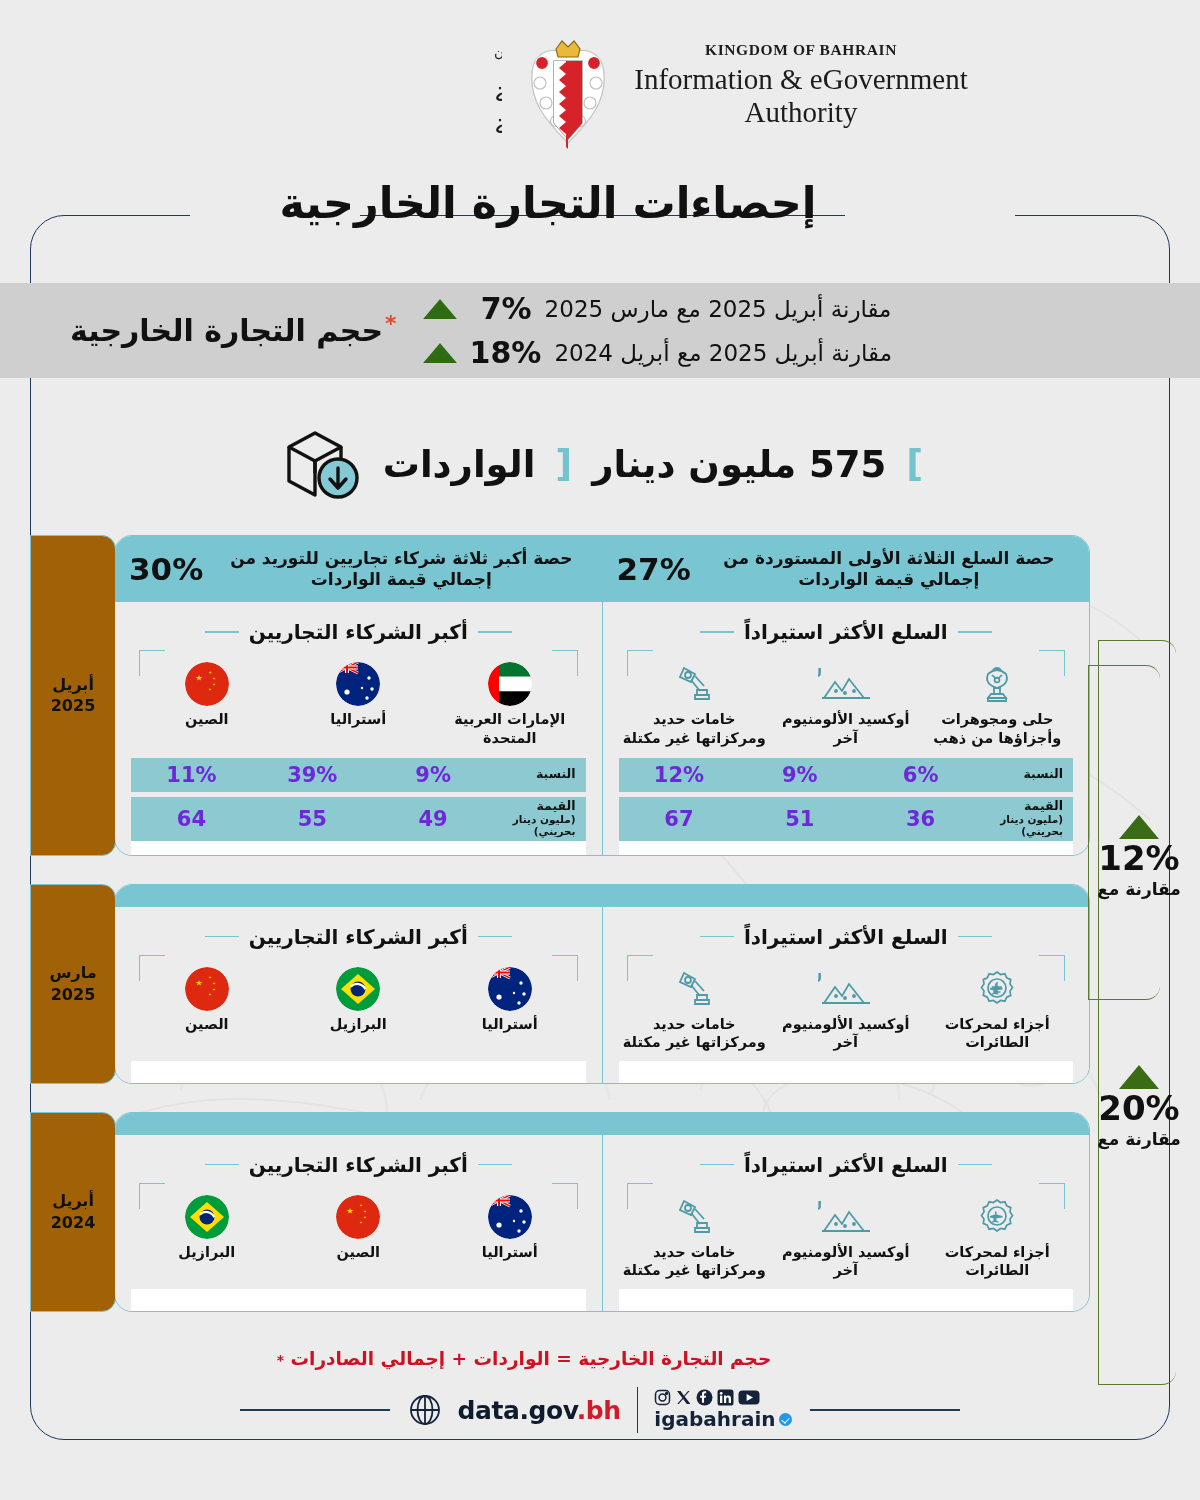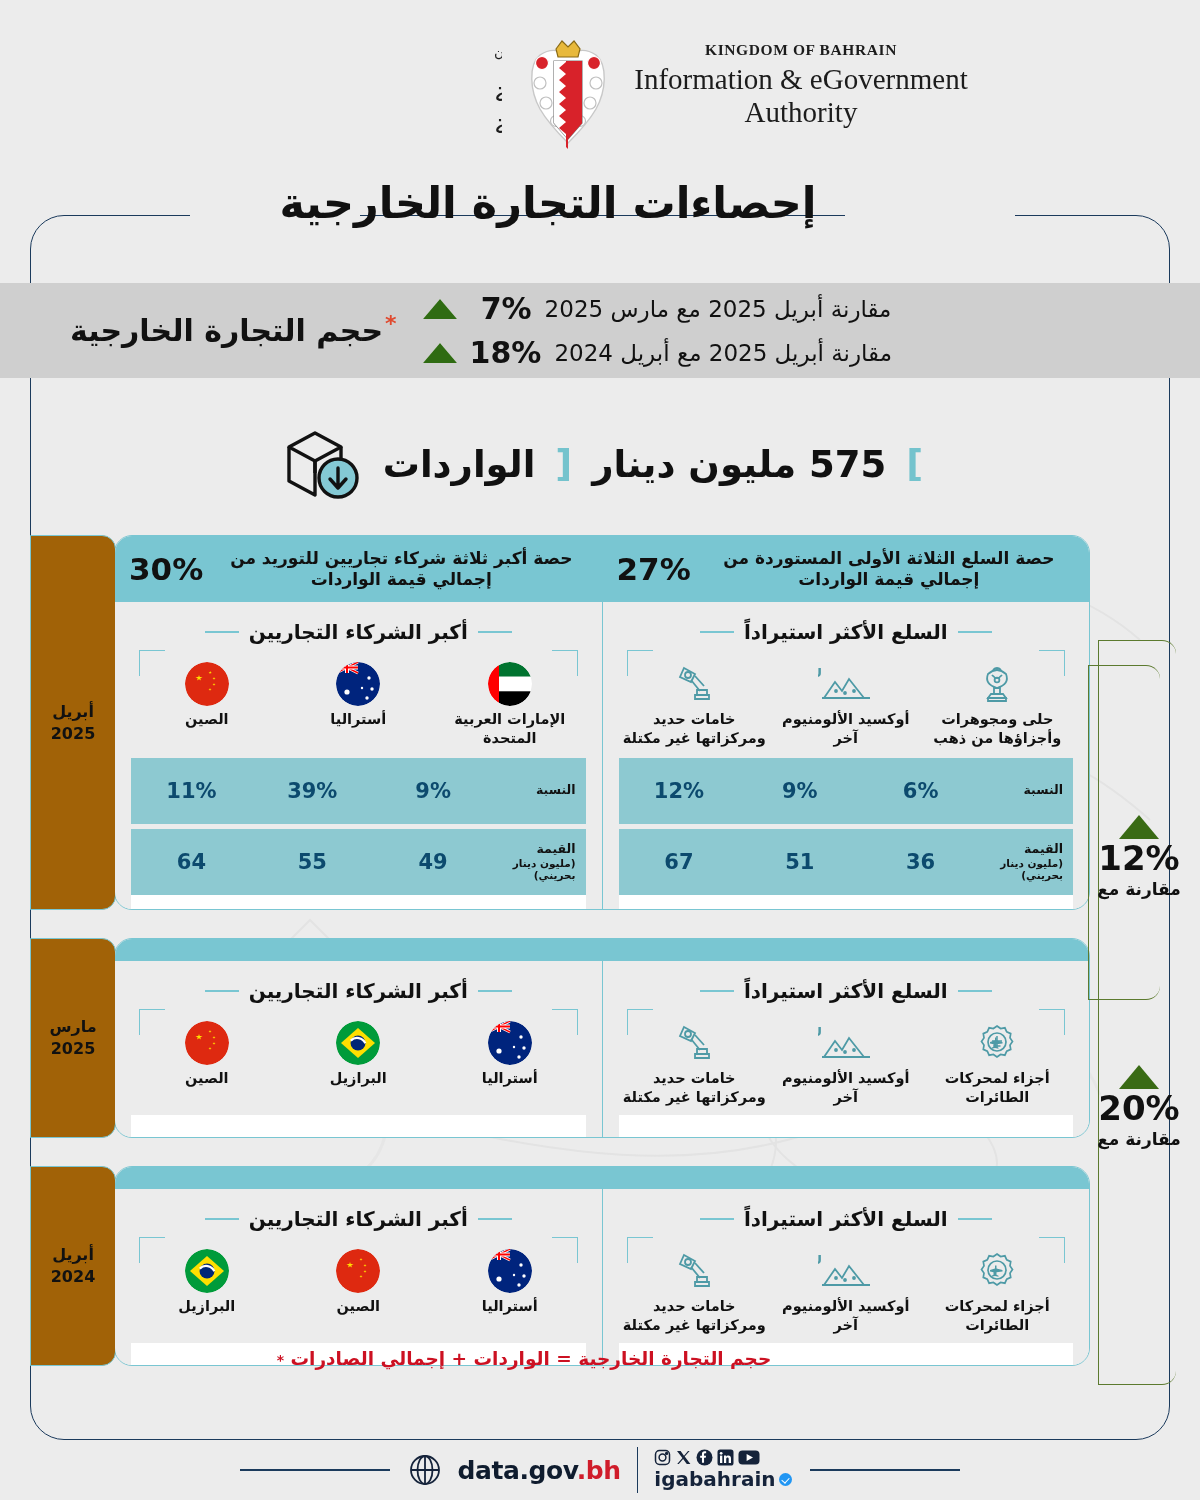--- a/index.html
+++ b/index.html
@@ -77,43 +77,43 @@
   .item .ic { height:52px; display:flex; align-items:flex-end; justify-content:center; }
   .item .nm { font-size:14.5px; font-weight:700; color:#111; text-align:center; line-height:1.3; min-height:38px; }
   .flagc { width:44px; height:44px; border-radius:50%; overflow:hidden; position:relative; display:block; }
 
   .stat-row { display:flex; align-items:stretch; background:#8dc9d1; margin-top:2px; }
   .stat-row + .stat-row { margin-top:5px; }
   .stat-lab { width:92px; flex:0 0 92px; display:flex; flex-direction:column; align-items:flex-start;
               justify-content:center; padding:2px 10px 3px 4px; font-size:12.5px; font-weight:700; color:#111; line-height:1.15; }
   .stat-lab .sub { font-size:10.5px; font-weight:700; }
   .stat-cells { flex:1; display:flex; }
-  .stat-cells .c { flex:1; text-align:center; font-size:21px; font-weight:800; color:#0c4a6e;
-                   padding:21px 0; display:flex; align-items:center; justify-content:center; }
+  .stat-cells .c { flex:1; text-align:center; font-size:21px; font-weight:800; color:#6d28d9;
+                   padding:5px 0; display:flex; align-items:center; justify-content:center; }
   .pad-bot { height:14px; background:#fff; }
 
   
   .date-tab { flex:0 0 86px; background:#a16207; border:1.6px solid #79c6d2; border-radius:0 14px 14px 0;
               margin-inline-start:-2px; display:flex; align-items:center; justify-content:center;
               font-size:16px; font-weight:700; color:#111; text-align:center; line-height:1.35; }
 
   
   .rail { position:absolute; left:1090px; top:535px; width:110px; height:800px; z-index:4; }
   .cmp { position:absolute; width:110px; text-align:center; }
   .cmp .tri { width:0; height:0; margin:0 auto 2px; border-left:20px solid transparent;
               border-right:20px solid transparent; border-bottom:24px solid #3a6b15; }
   .cmp .pc { font-size:34px; font-weight:800; color:#111; line-height:1; }
   .cmp .cw { font-size:17px; font-weight:700; color:#111; line-height:1.25; margin-top:4px; }
   .bracket { position:absolute; border:1.4px solid #5c7a2e; border-inline-start:none; border-radius:0 14px 14px 0; }
 
   
   .footnote { position:absolute; left:0; top:1348px; width:1048px; text-align:center; z-index:4;
               font-size:18.5px; font-weight:700; color:#cc1122; }
   .footnote .st { color:#cc1122; font-size:14px; }
-  .footer { position:absolute; left:0; top:1440px; width:1200px; height:60px; z-index:4;
+  .footer { position:absolute; left:0; top:1380px; width:1200px; height:60px; z-index:4;
             display:flex; align-items:center; justify-content:center; gap:0; direction:ltr; }
   .f-rule { width:150px; height:1.6px; background:#1b3a5c; }
   .f-mid { display:flex; align-items:center; gap:16px; padding:0 18px; }
   .globe { width:34px; height:34px; }
   .dgb { font-size:25px; font-weight:800; color:#0f1c2e; letter-spacing:-.4px; }
   .dgb .bh { color:#d01c2a; }
   .vdiv { width:1.6px; height:46px; background:#1b3a5c; }
   .soc { display:flex; flex-direction:column; gap:1px; }
   .soc .icons { display:flex; gap:4px; align-items:center; }
   .soc .handle { font-size:20px; font-weight:700; color:#15233a; display:flex; align-items:center; gap:4px;}

